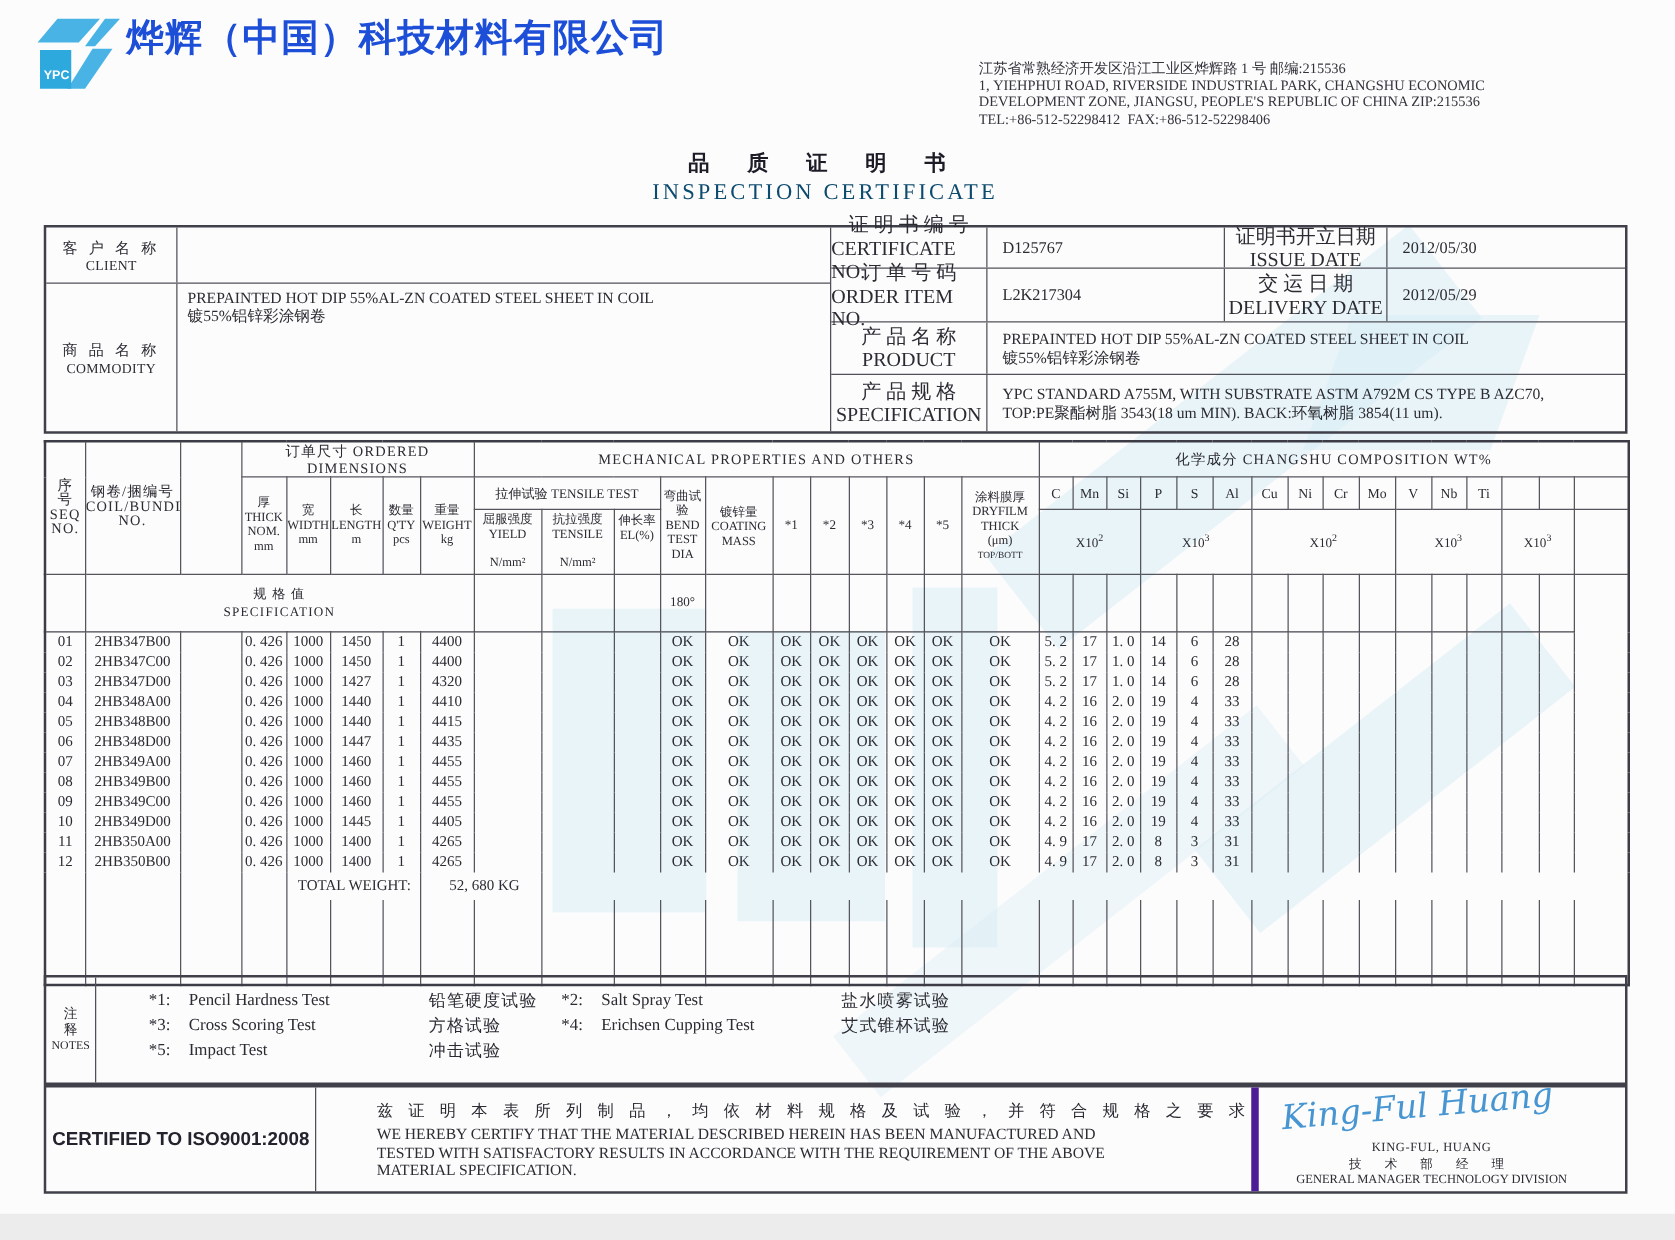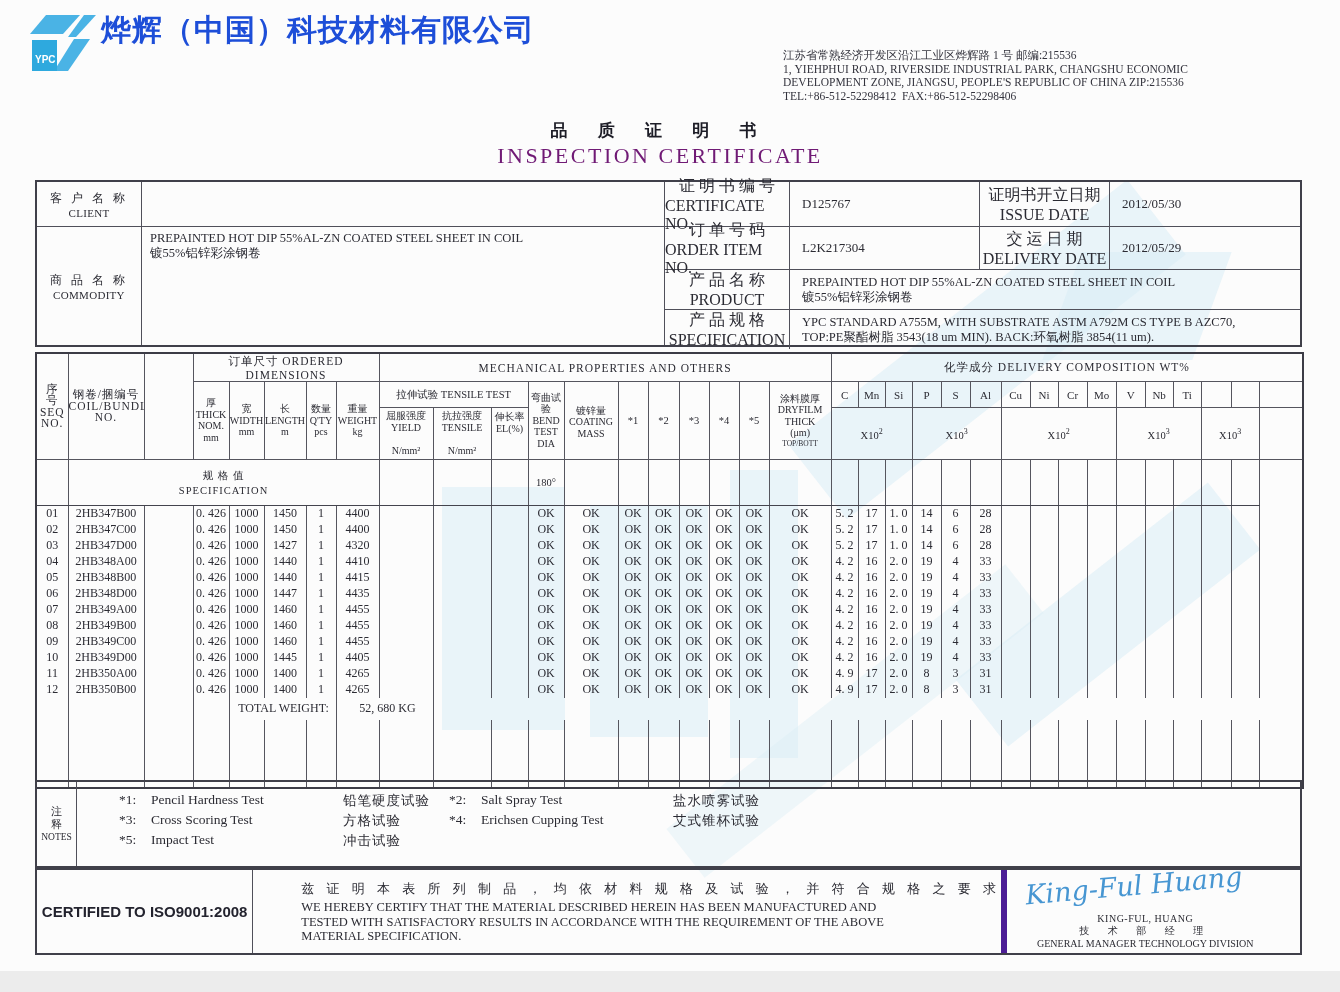--- a/index.html
+++ b/index.html
@@ -18,36 +18,36 @@
 
   .z { position: relative; z-index: 1; }
 
   
   .logo { position: absolute; left: 30px; top: 13px; width: 66px; height: 62px; }
   .company-zh { position: absolute; left: 101px; top: 10px; font-family: "Liberation Sans", sans-serif; font-weight: bold; font-size: 30px; color: #1d4ed8; letter-spacing: 1px; }
   .company-en { position: absolute; left: 103px; top: 46px; font-family: "Liberation Sans", sans-serif; font-weight: bold; font-size: 14.5px; color: #9b9c9e; letter-spacing: 1.6px; }
   .address { position: absolute; left: 783px; top: 49px; font-size: 11.5px; line-height: 13.7px; color: #33333d; white-space: pre; }
   .title-block { position: absolute; left: 380px; top: 119px; width: 560px; text-align: center; }
   .title-zh { font-size: 17px; letter-spacing: 13px; color: #1c1c26; font-weight: bold; }
-  .title-en { font-size: 22px; letter-spacing: 2.5px; color: #701a75; margin-top: 1px; }
+  .title-en { font-size: 18px; letter-spacing: 2.5px; color: #0c4a6e; margin-top: 1px; }
 
   
   .info { position: absolute; left: 35px; top: 180px; width: 1267px; height: 167px; border: 2px solid #40404a; display: flex; }
   .info .cell-b { border-right: 1px solid #50505a; }
   .info-left { width: 628px; border-right: 1px solid #50505a; display: flex; flex-direction: column; }
   .row-client { height: 45px; display: flex; border-bottom: 1px solid #50505a; }
   .row-commodity { flex: 1; display: flex; }
   .ilabel { width: 105px; display: flex; flex-direction: column; align-items: center; justify-content: center; }
   .ilabel .zh { font-size: 12px; letter-spacing: 3px; }
   .ilabel .en { font-size: 11px; letter-spacing: 0.3px; }
   .ivalue { flex: 1; padding: 4px 8px; font-size: 12.5px; line-height: 15px; }
   .info-right { flex: 1; display: flex; flex-direction: column; }
   .irow { display: flex; border-bottom: 1px solid #50505a; }
   .irow:last-child { border-bottom: none; }
-  .r1 { height: 45px; } .r2 { height: 43px; } .r3 { height: 42px; } .r4 { flex: 1; }
+  .r1 { height: 33px; } .r2 { height: 43px; } .r3 { height: 42px; } .r4 { flex: 1; }
   .rlabel1 { width: 125px; } .rval1 { width: 190px; } .rlabel2 { width: 130px; } .rvalflex { flex: 1; }
   .rlabel1, .rlabel2 { display: flex; flex-direction: column; align-items: center; justify-content: center; }
   .rv { display: flex; align-items: center; padding-left: 12px; font-size: 13px; }
   .rv-multi { flex-direction: column; align-items: flex-start; justify-content: center; line-height: 14.5px; font-size: 12.5px; }
 
   
   .main-wrap { position: absolute; left: 35px; top: 352px; }
   table.main { border-collapse: collapse; table-layout: fixed; width: 1267px; background: transparent; }
   table.main { border: 2px solid #3c3c46; }
   table.main th, table.main td { border: 1px solid #55555e; font-weight: normal; padding: 0; font-size: 10.5px; vertical-align: middle; text-align: center; overflow: hidden; }
@@ -245,21 +245,21 @@
           <th rowspan="3" class="seq-h pre">序
 号
 SEQ
 NO.</th>
           <th rowspan="3" class="coil-h pre">钢卷/捆编号
 COIL/BUNDLE
 NO.</th>
           <th rowspan="3"></th>
           <th colspan="5">订单尺寸 ORDERED DIMENSIONS</th>
           <th colspan="11">MECHANICAL PROPERTIES AND OTHERS</th>
-          <th colspan="16">化学成分 DELIVERY COMPOSITION WT%</th>
+          <th colspan="16">化学成分 CHANGSHU COMPOSITION WT%</th>
         </tr>
         <tr class="h2" id="elements-row">
           <th rowspan="2" class="vtop">
               <div class="vfill">
                 <span class="pre hd-small">厚
 THICK
 NOM.</span>
                 <span class="unit">mm</span>
               </div>
             </th>

